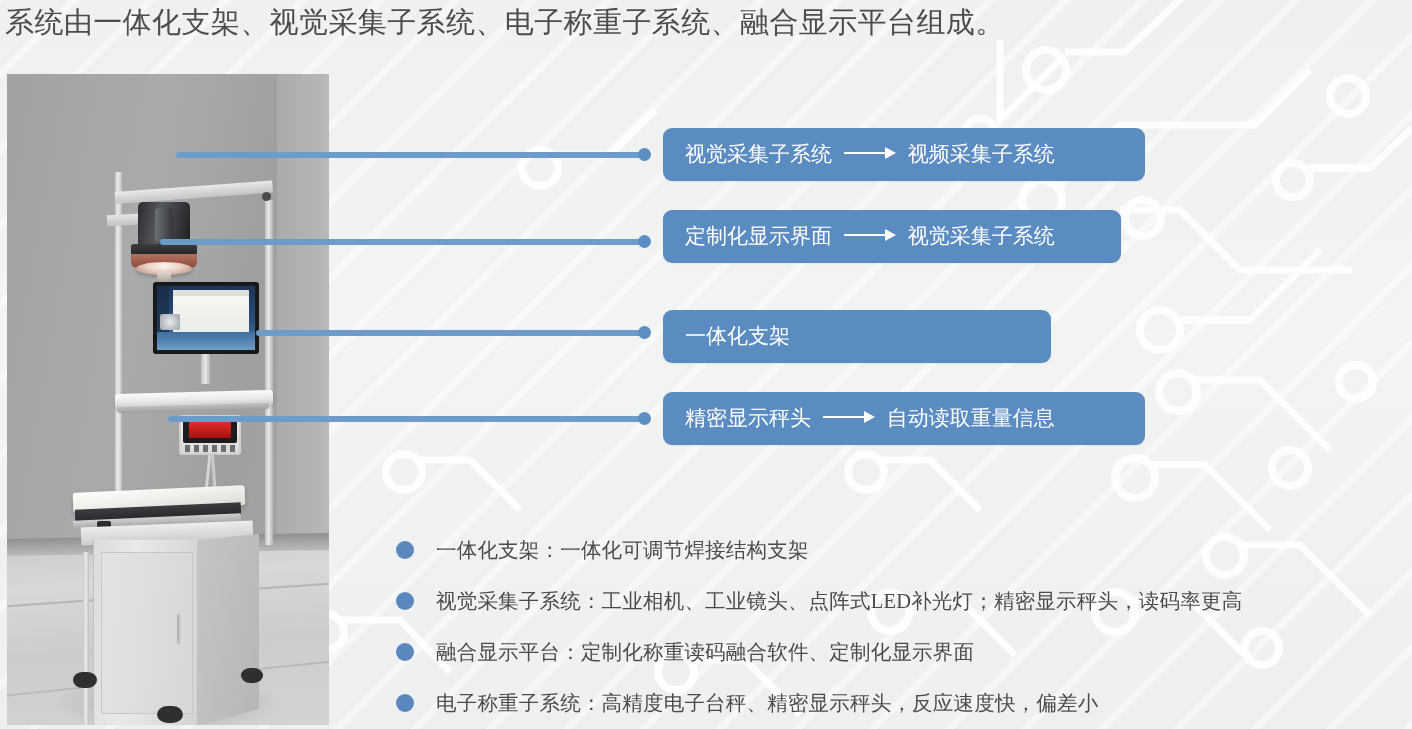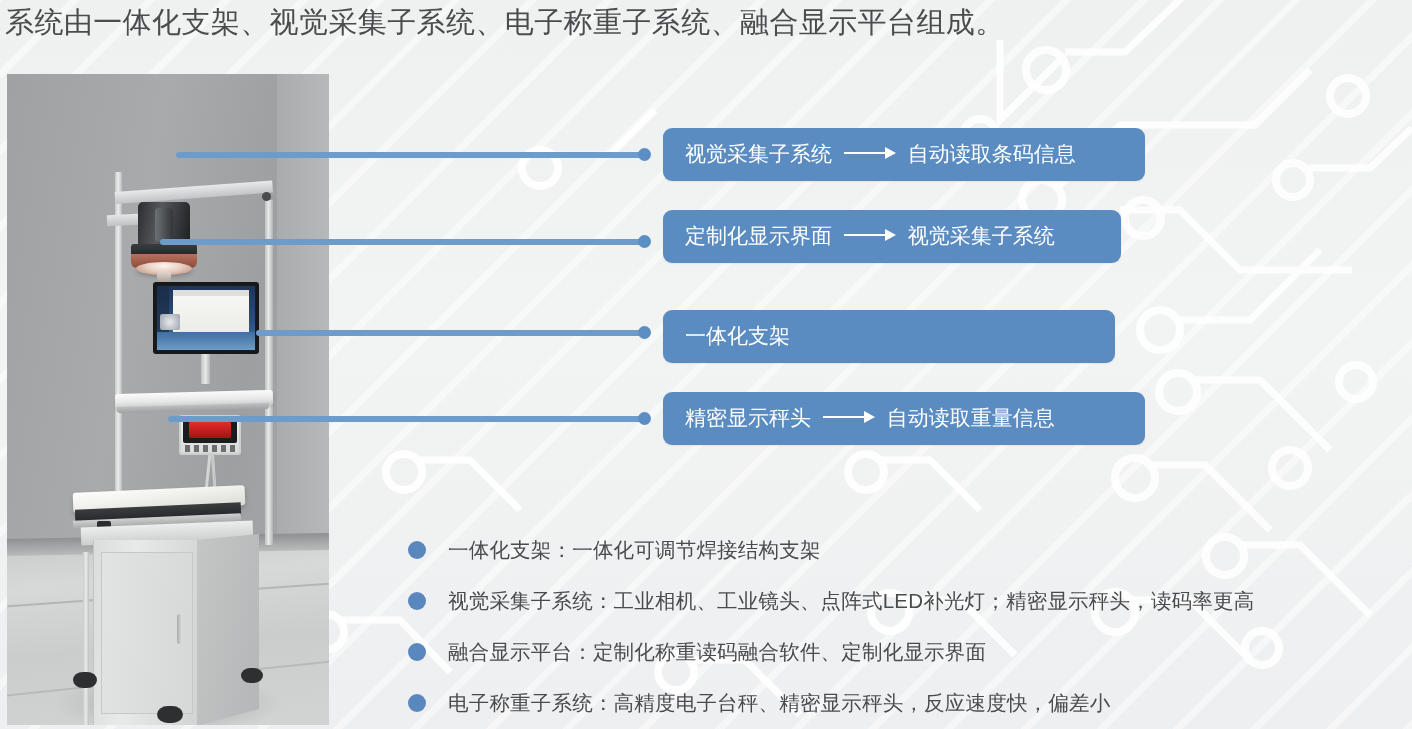--- a/index.html
+++ b/index.html
@@ -229,21 +229,21 @@
     content: "";
     position: absolute;
     right: 0; top: 0;
     border-top: 6px solid transparent;
     border-bottom: 6px solid transparent;
     border-left: 11px solid #ffffff;
   }
   .callout-line2 { display: block; }
 
   
-  #bullets { position: absolute; left: 408px; top: 524px; z-index: 9; }
+  #bullets { position: absolute; left: 396px; top: 524px; z-index: 9; font-family: Liberation Serif, serif; }
   .bullet-row {
     display: flex;
     align-items: center;
     height: 51px;
   }
   .bullet-dot {
     width: 18px; height: 18px;
     border-radius: 50%;
     background: #5b87bf;
     flex: 0 0 auto;
@@ -375,30 +375,30 @@
 
 <div class="conn" style="left:256px; top:330px; width:390px;"></div>
 <div class="conn-dot" style="left:638px; top:326px;"></div>
 
 <div class="conn" style="left:168px; top:416px; width:478px;"></div>
 <div class="conn-dot" style="left:638px; top:412px;"></div>
 
 <div class="callout" style="left:663px; top:128px; width:482px;">
   <span>视觉采集子系统</span>
   <span class="arrow-glyph"></span>
-  <span>自动读取条码信息</span>
+  <span>视频采集子系统</span>
 </div>
 
 <div class="callout" style="left:663px; top:210px; width:458px;">
   <span>定制化显示界面</span>
   <span class="arrow-glyph"></span>
   <span>视觉采集子系统</span>
 </div>
 
-<div class="callout" style="left:663px; top:310px; width:452px;">
+<div class="callout" style="left:663px; top:310px; width:388px;">
   <span>一体化支架</span>
 </div>
 
 <div class="callout" style="left:663px; top:392px; width:482px;">
   <span>精密显示秤头</span>
   <span class="arrow-glyph"></span>
   <span>自动读取重量信息</span>
 </div>
 
 <div id="bullets">

